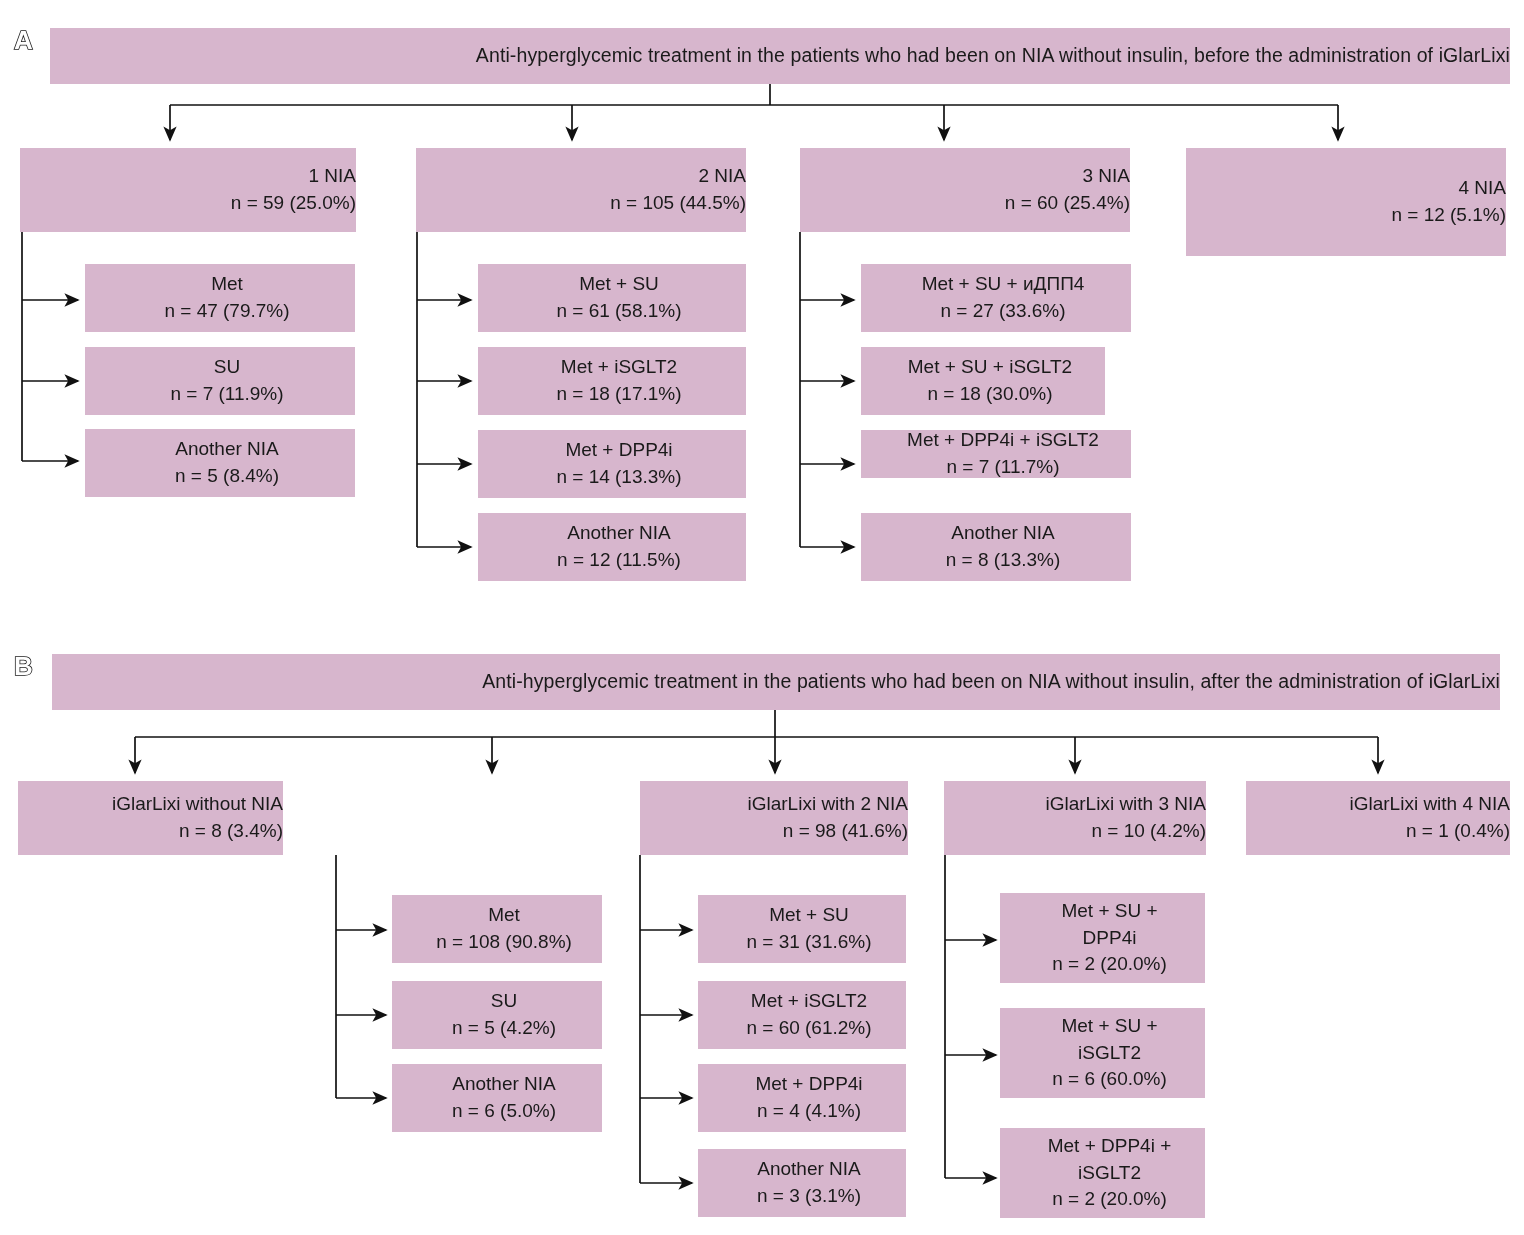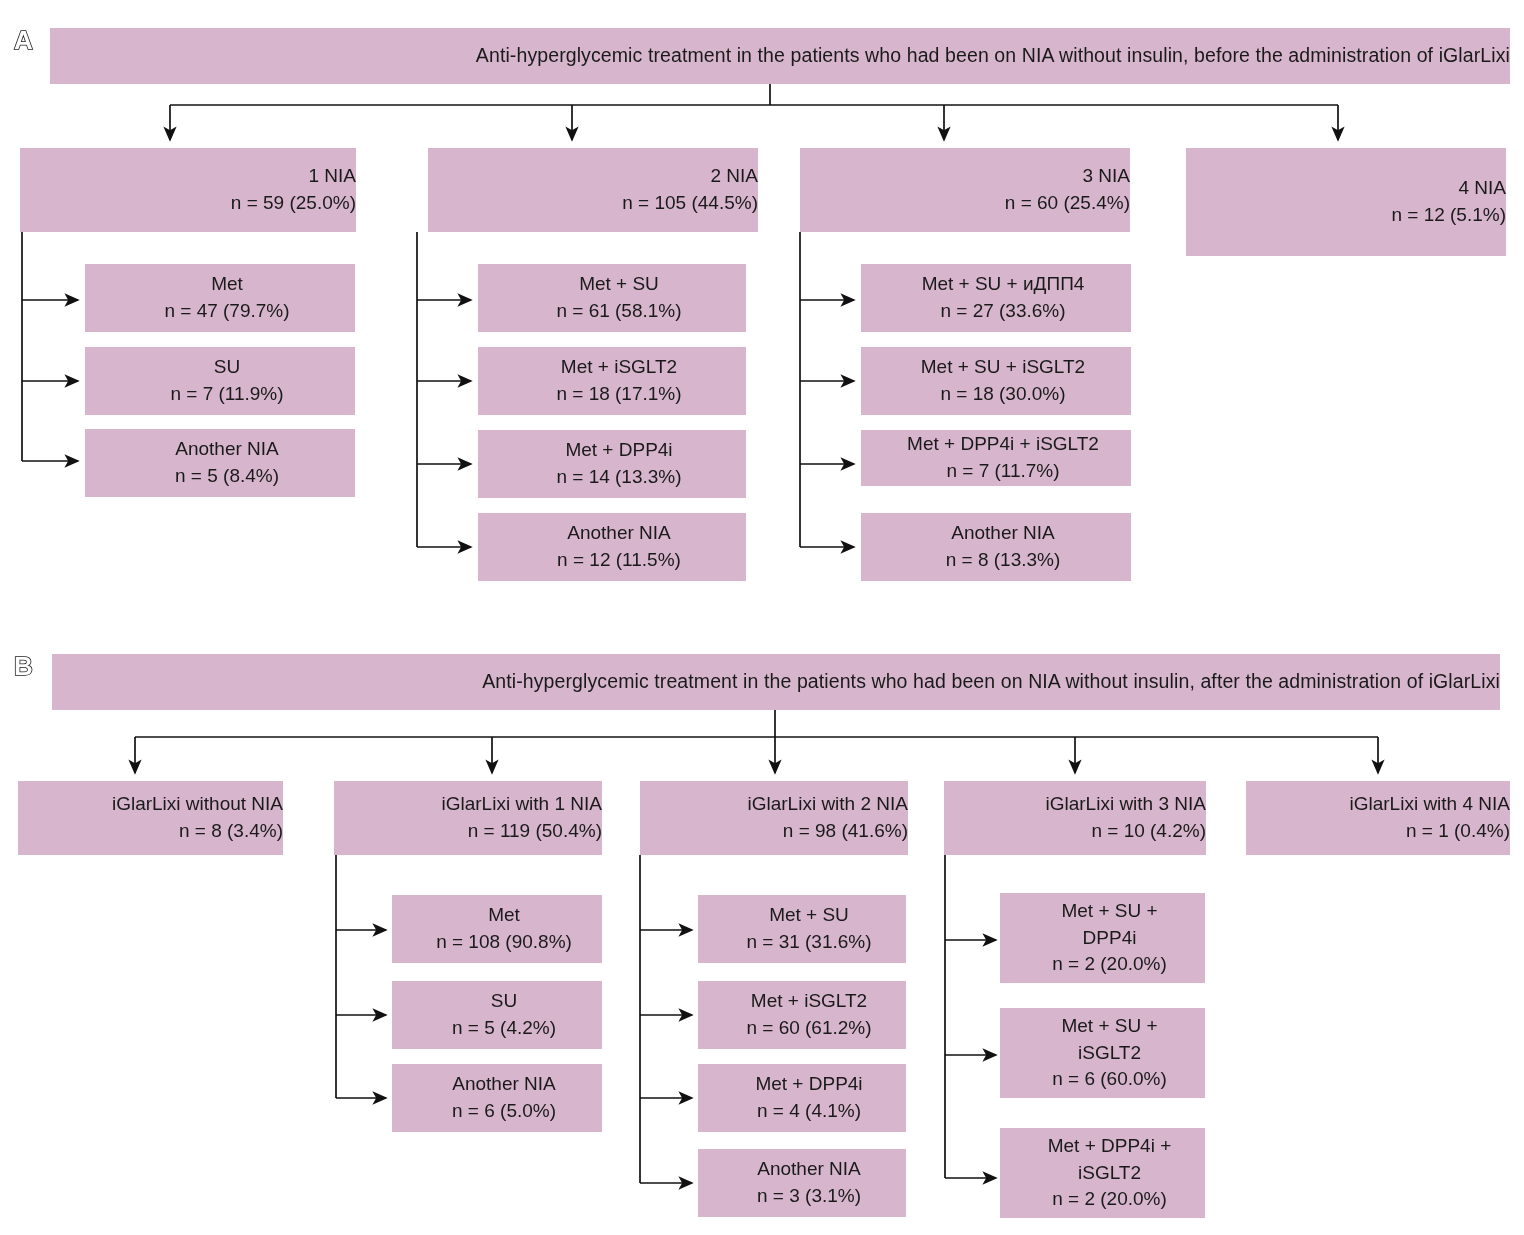--- a/index.html
+++ b/index.html
@@ -140,21 +140,21 @@
 
   <div class="box center header-box" style="left:50px; top:28px; width:1460px; height:56px;">
     <span class="line1">Anti-hyperglycemic treatment in the patients who had been on NIA without insulin, before the administration of iGlarLixi</span>
   </div>
 
   <div class="box center group-box" style="left:20px; top:148px; width:336px; height:84px;">
     <span class="line1">1 NIA</span>
     <span class="line2">n = 59 (25.0%)</span>
   </div>
 
-  <div class="box center group-box" style="left:428px; top:148px; width:330px; height:84px;">
+  <div class="box center group-box" style="left:416px; top:148px; width:330px; height:84px;">
     <span class="line1">2 NIA</span>
     <span class="line2">n = 105 (44.5%)</span>
   </div>
 
   <div class="box center group-box" style="left:800px; top:148px; width:330px; height:84px;">
     <span class="line1">3 NIA</span>
     <span class="line2">n = 60 (25.4%)</span>
   </div>
 
   <div class="box center group-box" style="left:1186px; top:148px; width:320px; height:108px;">
@@ -189,48 +189,44 @@
   </div>
   <div class="box left leaf-box" style="left:478px; top:513px; width:268px; height:68px;">
     <span class="line1">Another NIA</span>
     <span class="line2">n = 12 (11.5%)</span>
   </div>
 
   <div class="box left leaf-box" style="left:861px; top:264px; width:270px; height:68px;">
     <span class="line1">Met + SU + иДПП4</span>
     <span class="line2">n = 27 (33.6%)</span>
   </div>
-  <div class="box left leaf-box" style="left:861px; top:347px; width:270px; height:68px;">
+  <div class="box left leaf-box" style="left:861px; top:347px; width:244px; height:68px;">
     <span class="line1">Met + SU + iSGLT2</span>
     <span class="line2">n = 18 (30.0%)</span>
   </div>
-  <div class="box left leaf-box" style="left:861px; top:430px; width:270px; height:56px;">
+  <div class="box left leaf-box" style="left:861px; top:430px; width:270px; height:48px;">
     <span class="line1">Met + DPP4i + iSGLT2</span>
     <span class="line2">n = 7 (11.7%)</span>
   </div>
   <div class="box left leaf-box" style="left:861px; top:513px; width:270px; height:68px;">
     <span class="line1">Another NIA</span>
     <span class="line2">n = 8 (13.3%)</span>
   </div>
 
   <div class="panel-letter" style="left:14px; top:653px;">B</div>
 
   <div class="box center header-box" style="left:52px; top:654px; width:1448px; height:56px;">
     <span class="line1">Anti-hyperglycemic treatment in the patients who had been on NIA without insulin, after the administration of iGlarLixi</span>
   </div>
 
   <div class="box center group-box" style="left:18px; top:781px; width:265px; height:74px;">
     <span class="line1">iGlarLixi without NIA</span>
     <span class="line2">n = 8 (3.4%)</span>
   </div>
 
-  <div class="box center group-box" style="left:334px; top:781px; width:268px; height:74px;">
-    <span class="line1">iGlarLixi with 1 NIA</span>
-    <span class="line2">n = 119 (50.4%)</span>
-  </div>
 
   <div class="box center group-box" style="left:640px; top:781px; width:268px; height:74px;">
     <span class="line1">iGlarLixi with 2 NIA</span>
     <span class="line2">n = 98 (41.6%)</span>
   </div>
 
   <div class="box center group-box" style="left:944px; top:781px; width:262px; height:74px;">
     <span class="line1">iGlarLixi with 3 NIA</span>
     <span class="line2">n = 10 (4.2%)</span>
   </div>

